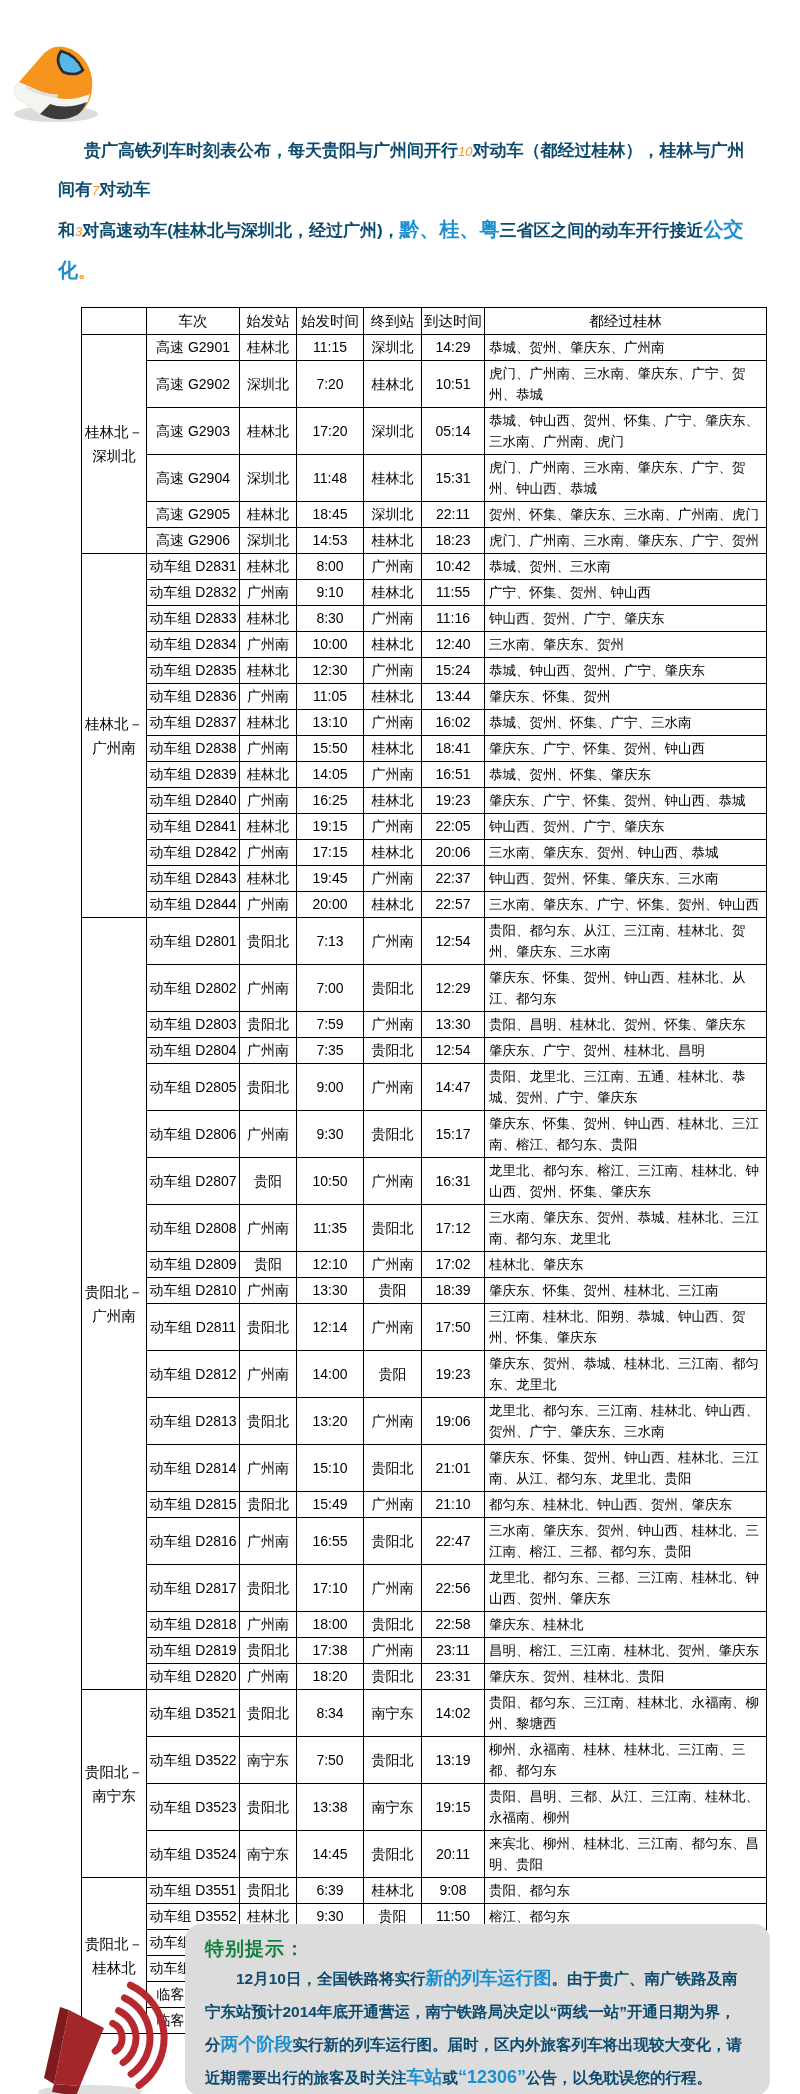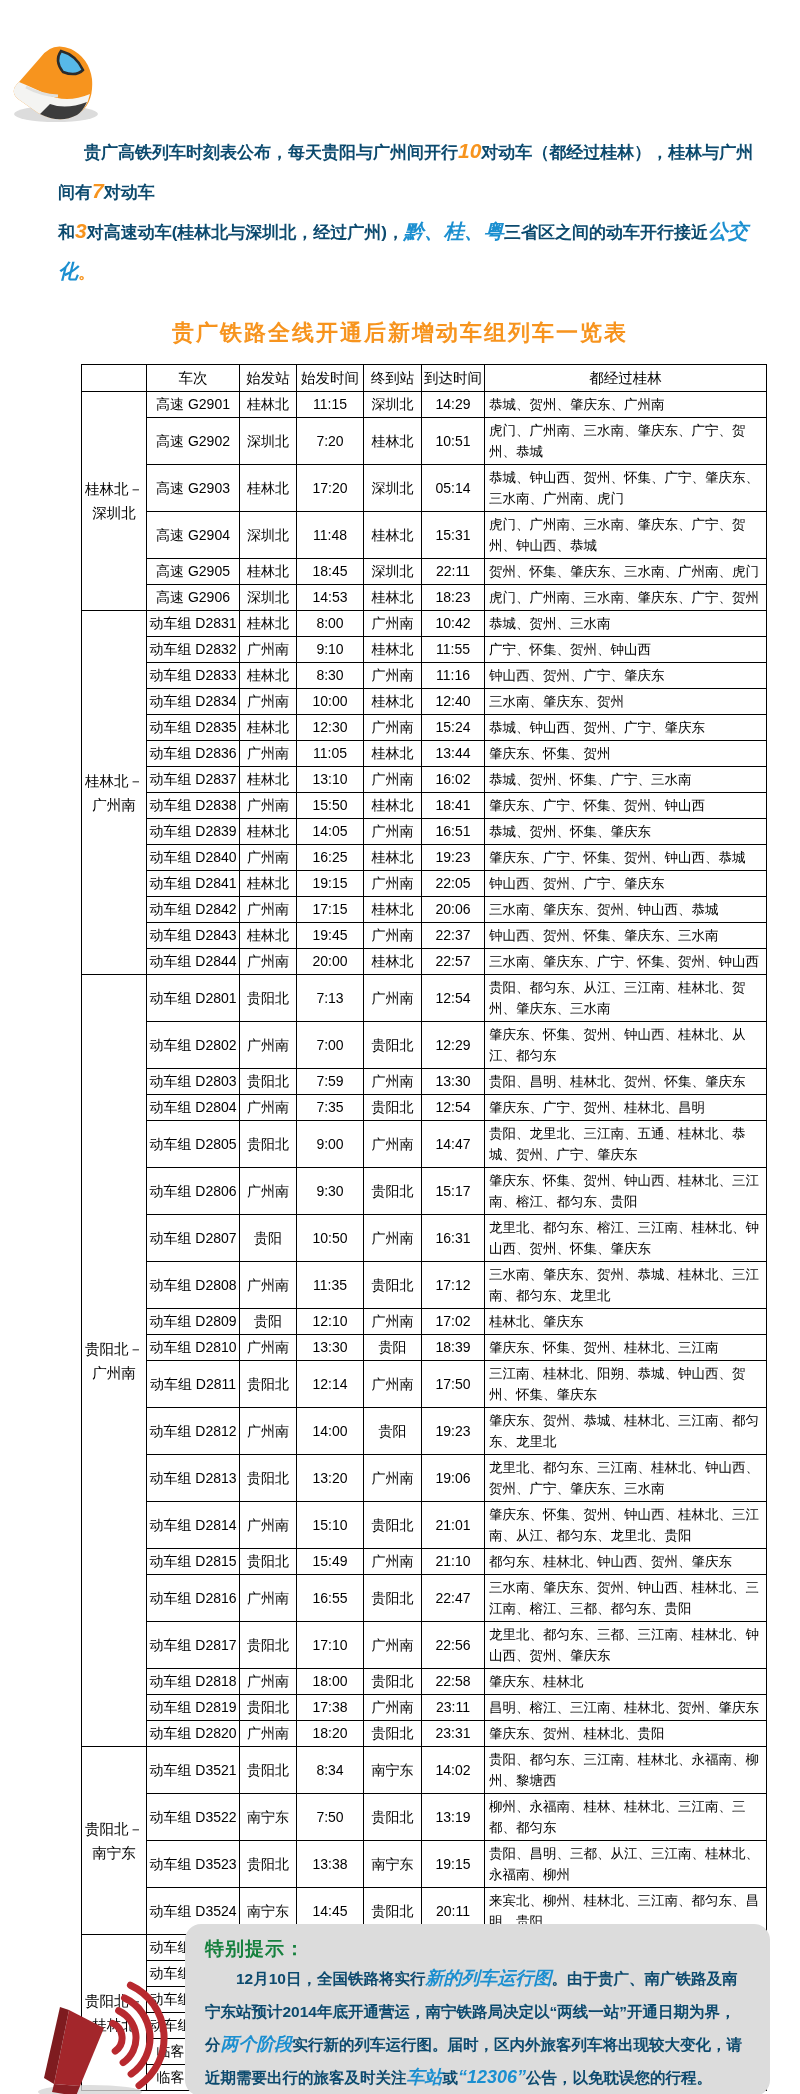--- a/index.html
+++ b/index.html
@@ -23,23 +23,23 @@
     color:#ffffff;font-size:31px;font-weight:bold;letter-spacing:3px;
   }
   .train-wrap{position:absolute;left:6px;top:14px;z-index:2;}
 
   
   .intro{
     margin:14px 40px 0 58px;font-size:17px;font-weight:bold;
     line-height:38px;text-indent:26px;color:#141414;
   }
   .seg-n{color:#0c4a6e;}
-  .seg-o{color:#F7941E;font-style:italic;font-weight:bold;font-size:21px;}
+  .seg-o{color:#F7941E;font-style:italic;font-weight:normal;font-size:13px;}
   .seg-p{color:#F7941E;}
-  .seg-b{color:#1B8FD0;font-style:italic;font-weight:bold;font-size:20px;margin-top:44px;}
+  .seg-b{color:#1B8FD0;font-weight:bold;font-size:20px;margin-top:44px;}
 
   
   .table-title{
     margin:26px 0 0 0;text-align:center;color:#F7941E;
     font-size:22px;font-weight:bold;letter-spacing:2px;
   }
 
   
   table.timetable{
     margin:16px 0 0 81px;border-collapse:collapse;table-layout:fixed;
@@ -93,21 +93,20 @@
         <path d="M13,50 Q3,59 12,67 L32,81 Q54,93 72,82 Q81,76 84,62 Q60,72 40,62 Q23,54 13,50 Z" fill="#f4f4f2"></path>
         <path d="M34,82 Q54,92 71,83 Q77,79 81,70 Q60,78 44,72 Z" fill="#3c3c3c"></path>
         <path d="M55,19 Q70,23 77,38 Q70,45 57,40 Q48,29 55,19 Z" fill="#57B8E8" stroke="#2b2b2b" stroke-width="2.5"></path>
         <path d="M20,55 Q35,63 52,64" stroke="#e0e0de" stroke-width="3" fill="none"></path>
       </svg>
     </div>
   </header>
 
   <p class="intro"><span class="seg-n">贵广高铁列车时刻表公布，每天贵阳与广州间开行</span><span class="seg-o">10</span><span class="seg-n">对动车（都经过桂林），桂林与广州间有</span><span class="seg-o">7</span><span class="seg-n">对动车</span><br><span class="seg-n">和</span><span class="seg-o">3</span><span class="seg-n">对高速动车(桂林北与深圳北，经过广州)，</span><span class="seg-b">黔、桂、粤</span><span class="seg-n">三省区之间的动车开行接近</span><span class="seg-b">公交化</span><span class="seg-p">。</span></p>
 
-  <h2 class="table-title">贵广铁路全线开通后新增动车组列车一览表</h2>
 
   <table class="timetable" id="timetable">
       <thead>
         <tr>
           <th class="c0"></th>
           <th class="c1">车次</th>
           <th class="c2">始发站</th>
           <th class="c3">始发时间</th>
           <th class="c4">终到站</th>
           <th class="c5">到达时间</th>

